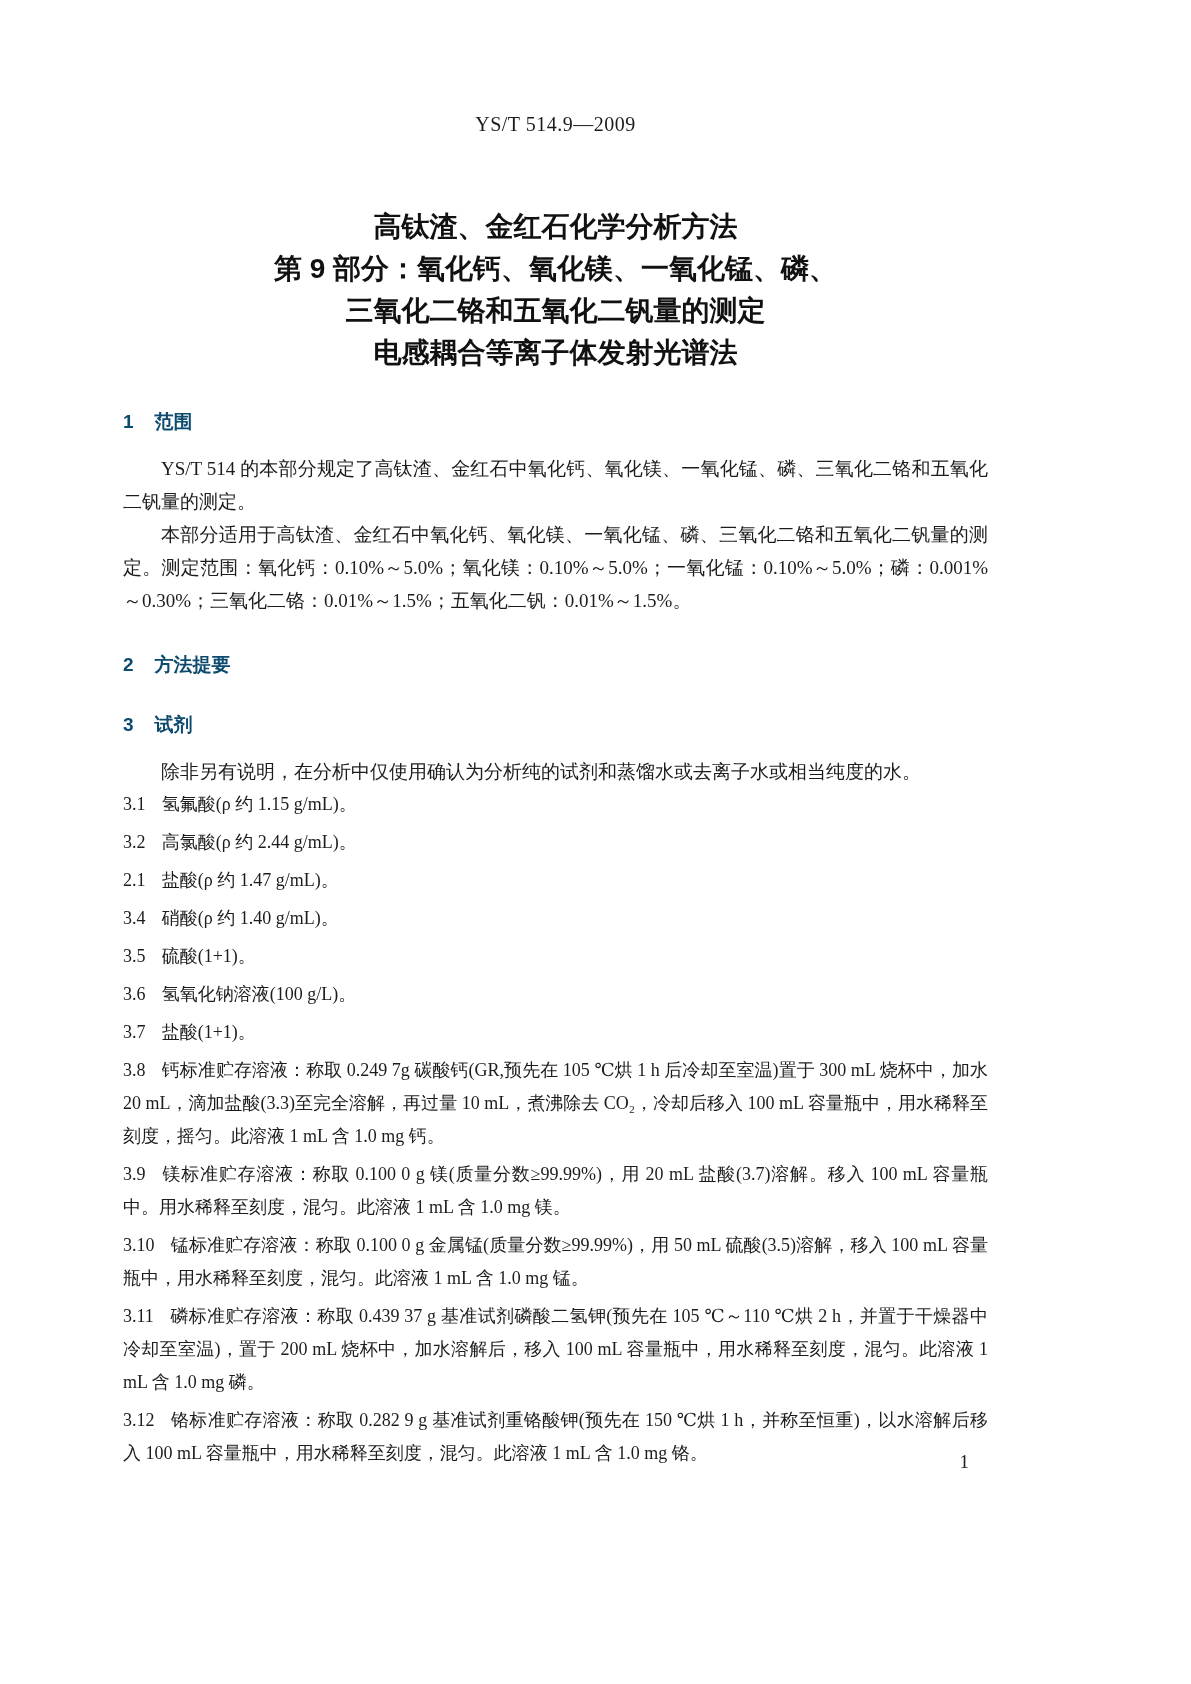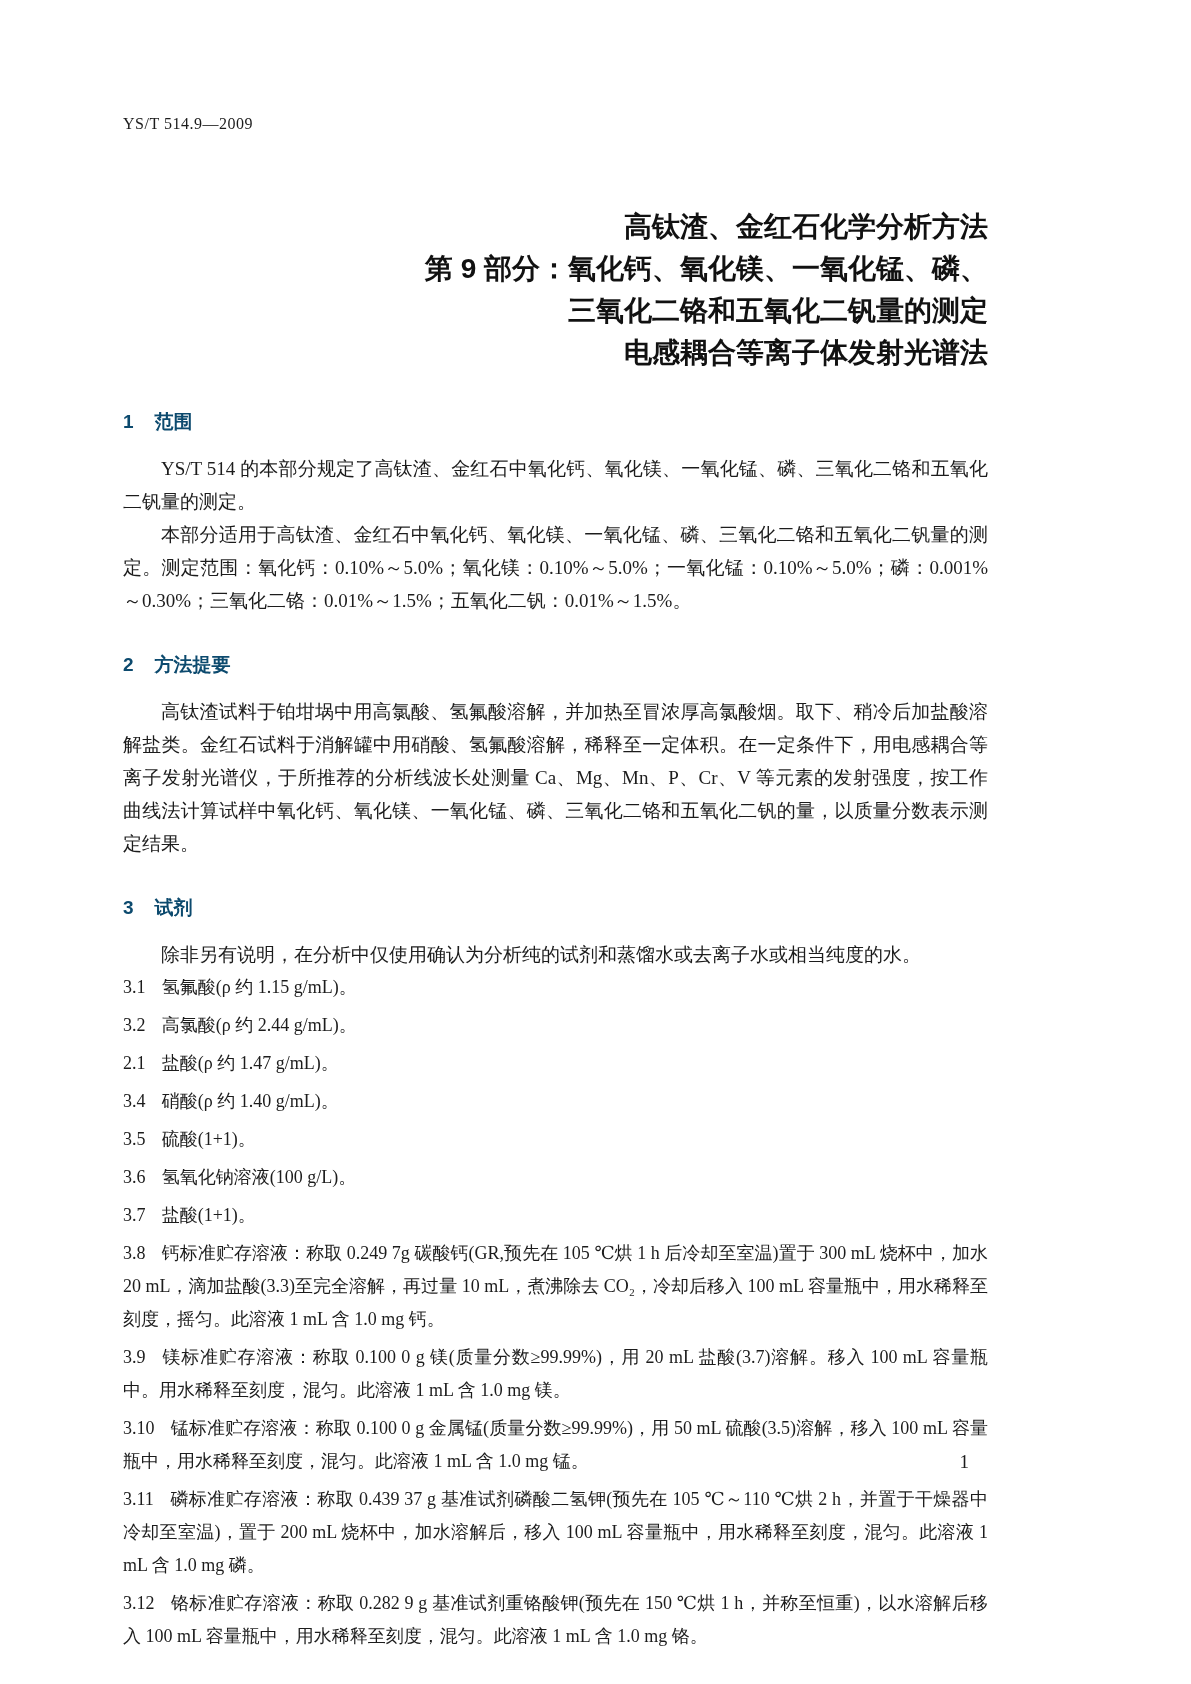--- a/index.html
+++ b/index.html
@@ -16,29 +16,29 @@
   .page {
     position: relative;
     width: 1191px;
     height: 1684px;
     box-sizing: border-box;
     background: #ffffff;
     padding: 112px 203px 0 123px;
     overflow: hidden;
   }
   .std-number {
-    text-align: left;
-    font-size: 16px;
+    text-align: center;
+    font-size: 20px;
     line-height: 24px;
     letter-spacing: 0.5px;
     font-family: "Liberation Serif", "DejaVu Serif", serif;
   }
   .title-block {
     margin-top: 70px;
-    text-align: right;
+    text-align: center;
     font-family: "Liberation Sans", "DejaVu Sans", sans-serif;
     font-weight: bold;
     font-size: 28px;
     line-height: 42px;
     color: #111;
   }
   .sec-heading {
     margin: 36px 0 18px 0;
     font-family: "Liberation Sans", "DejaVu Sans", sans-serif;
     font-weight: bold;
@@ -91,21 +91,20 @@
 
   <div class="sec-heading">
     <span class="sec-num">1</span><span>范围</span>
   </div>
   <p class="para">YS/T 514 的本部分规定了高钛渣、金红石中氧化钙、氧化镁、一氧化锰、磷、三氧化二铬和五氧化二钒量的测定。</p>
   <p class="para">本部分适用于高钛渣、金红石中氧化钙、氧化镁、一氧化锰、磷、三氧化二铬和五氧化二钒量的测定。测定范围：氧化钙：0.10%～5.0%；氧化镁：0.10%～5.0%；一氧化锰：0.10%～5.0%；磷：0.001%～0.30%；三氧化二铬：0.01%～1.5%；五氧化二钒：0.01%～1.5%。</p>
 
   <div class="sec-heading">
     <span class="sec-num">2</span><span>方法提要</span>
   </div>
-  <p class="para">高钛渣试料于铂坩埚中用高氯酸、氢氟酸溶解，并加热至冒浓厚高氯酸烟。取下、稍冷后加盐酸溶解盐类。金红石试料于消解罐中用硝酸、氢氟酸溶解，稀释至一定体积。在一定条件下，用电感耦合等离子发射光谱仪，于所推荐的分析线波长处测量 Ca、Mg、Mn、P、Cr、V 等元素的发射强度，按工作曲线法计算试样中氧化钙、氧化镁、一氧化锰、磷、三氧化二铬和五氧化二钒的量，以质量分数表示测定结果。</p>
 
   <div class="sec-heading">
     <span class="sec-num">3</span><span>试剂</span>
   </div>
   <p class="para">除非另有说明，在分析中仅使用确认为分析纯的试剂和蒸馏水或去离子水或相当纯度的水。</p>
 
   <p class="item">
     <span class="item-num">3.1</span><span>氢氟酸(ρ 约 1.15 g/mL)。</span>
   </p>
   <p class="item">

